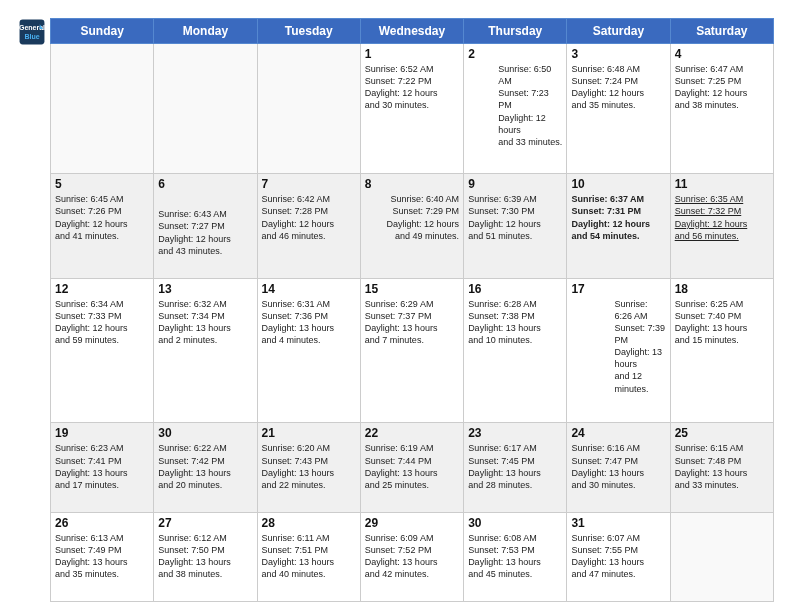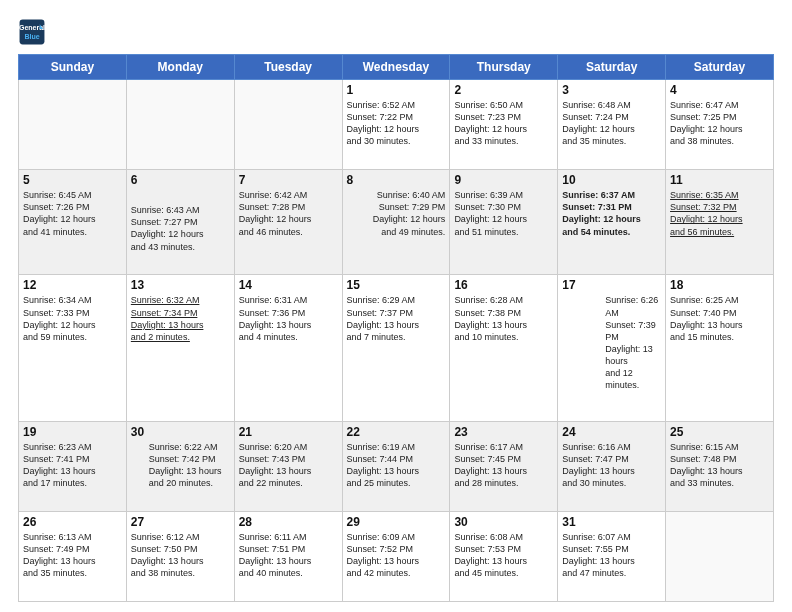--- a/index.html
+++ b/index.html
@@ -8,21 +8,21 @@
       height: 612px;
       font-family: Arial, sans-serif;
       background: #fff;
       overflow: hidden;
     }
     .page {
       width: 792px;
       height: 612px;
       padding: 18px 18px 10px 18px;
       display: flex;
-      flex-direction: column;
+      flex-direction: row;
     }
     .header {
       display: flex;
       justify-content: space-between;
       align-items: flex-start;
       margin-bottom: 8px;
     }
     .logo {
       display: flex;
       align-items: center;
@@ -130,21 +130,21 @@
           <td class="empty"></td>
           <td>
             <span class="day-num">1</span>
             <div class="cell-text" style="white-space: pre-line;">Sunrise: 6:52 AM
 Sunset: 7:22 PM
 Daylight: 12 hours
 and 30 minutes.</div>
           </td>
           <td>
             <span class="day-num">2</span>
-            <div class="cell-text" style="white-space: pre-line;">Sunrise: 6:50 AM
+            <div class="cell-text" style="white-space: pre-line; margin-left: 30px;">Sunrise: 6:50 AM
 Sunset: 7:23 PM
 Daylight: 12 hours
 and 33 minutes.</div>
           </td>
           <td>
             <span class="day-num">3</span>
             <div class="cell-text" style="white-space: pre-line;">Sunrise: 6:48 AM
 Sunset: 7:24 PM
 Daylight: 12 hours
 and 35 minutes.</div>
@@ -211,21 +211,21 @@
         <tr>
           <td>
             <span class="day-num">12</span>
             <div class="cell-text" style="white-space: pre-line;">Sunrise: 6:34 AM
 Sunset: 7:33 PM
 Daylight: 12 hours
 and 59 minutes.</div>
           </td>
           <td>
             <span class="day-num">13</span>
-            <div class="cell-text" style="white-space: pre-line; text-decoration: underline;">Sunrise: 6:32 AM
+            <div class="cell-text" style="white-space: pre-line;">Sunrise: 6:32 AM
 Sunset: 7:34 PM
 Daylight: 13 hours
 and 2 minutes.</div>
           </td>
           <td>
             <span class="day-num">14</span>
             <div class="cell-text" style="white-space: pre-line;">Sunrise: 6:31 AM
 Sunset: 7:36 PM
 Daylight: 13 hours
 and 4 minutes.</div>
@@ -262,21 +262,21 @@
         <tr>
           <td class="shaded">
             <span class="day-num">19</span>
             <div class="cell-text" style="white-space: pre-line;">Sunrise: 6:23 AM
 Sunset: 7:41 PM
 Daylight: 13 hours
 and 17 minutes.</div>
           </td>
           <td class="shaded">
             <span class="day-num">30</span>
-            <div class="cell-text" style="white-space: pre-line; margin-left: 18px;">Sunrise: 6:22 AM
+            <div class="cell-text" style="white-space: pre-line;">Sunrise: 6:22 AM
 Sunset: 7:42 PM
 Daylight: 13 hours
 and 20 minutes.</div>
           </td>
           <td class="shaded">
             <span class="day-num">21</span>
             <div class="cell-text" style="white-space: pre-line;">Sunrise: 6:20 AM
 Sunset: 7:43 PM
 Daylight: 13 hours
 and 22 minutes.</div>

